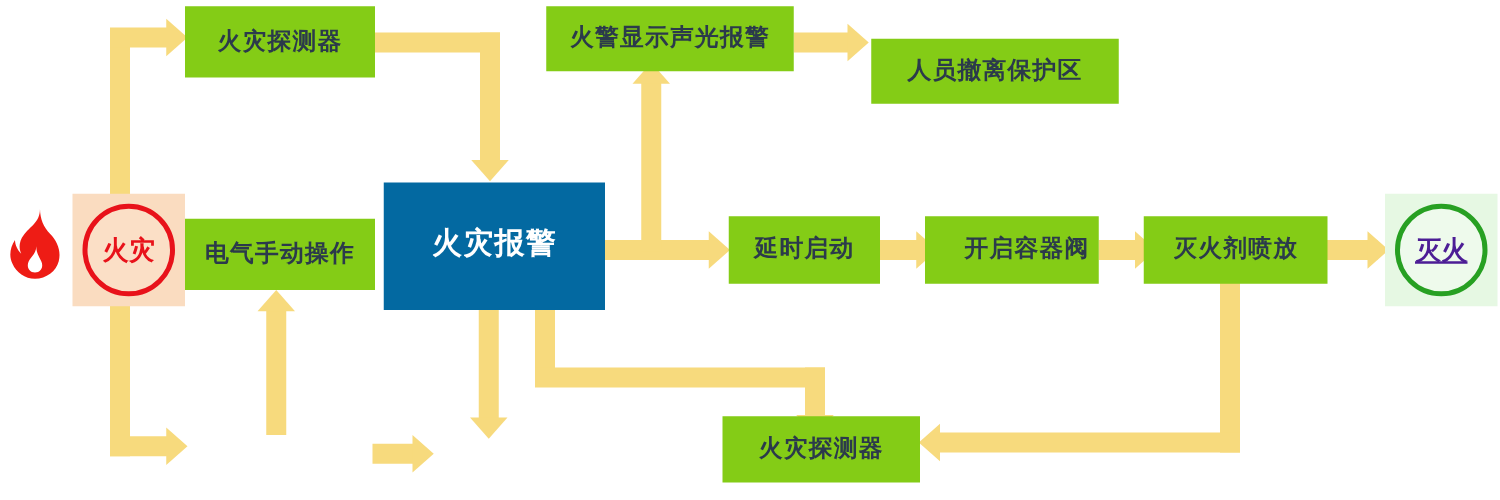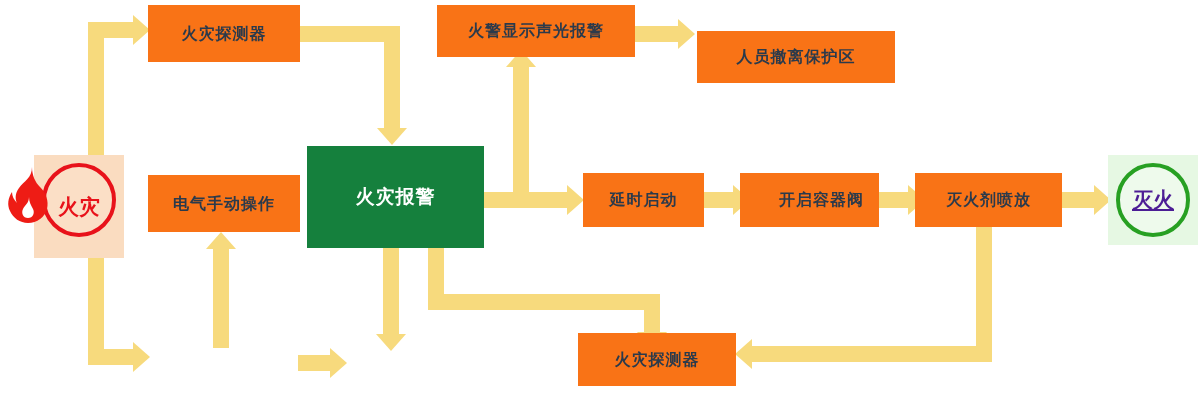--- a/index.html
+++ b/index.html
@@ -20,28 +20,29 @@
     display:flex;
     align-items:center;
     justify-content:center;
     text-align:center;
     font-weight:bold;
     letter-spacing:1px;
     line-height:1.32;
     z-index:3;
   }
   .node.blue{
-    background:#f97316;
+    background:#84cc16;
     color:#2b3a4b;
-    font-size:16px;
+    font-size:19px;
   }
   .node.orange{
-    background:#15803d;
+    background:#0369a1;
     color:#ffffff;
-    font-size:19px;
+    font-size:24px;
+    font-family:Liberation Mono, monospace;
   }
   
   .term{
     position:absolute;
     box-sizing:border-box;
     display:flex;
     align-items:center;
     justify-content:center;
     font-weight:bold;
     font-size:21px;
@@ -147,21 +148,21 @@
   <div class="seg" style="left:752px;top:346px;width:240px;height:16px;"></div>
   <div class="arw l" style="left:735px;top:339px;"></div>
 
   <div class="flame" style="left:6px;top:166px;width:44px;height:58px;">
     <svg viewBox="0 0 44 58" width="44" height="58" aria-hidden="true">
       <path d="M26 1 C26 12 18 15 13 22 C9 27 9 33 11 37 C8 34 6 30 6 26 C2 32 1 39 4 45 C7 52 14 57 22 57 C31 57 39 51 41 43 C43 35 40 27 34 21 C29 16 26 9 26 1 Z" fill="#ee1c15"></path>
       <path d="M23 31 C23 37 19 39 17 43 C15 47 17 52 22 52 C27 52 29 47 27 43 C25 39 23 36 23 31 Z" fill="#ffffff"></path>
     </svg>
   </div>
 
-  <div class="term fire" style="left:34px;top:155px;width:90px;height:103px;">
+  <div class="term fire" style="left:58px;top:155px;width:90px;height:90px;">
     <span class="halo"></span>
     <span class="ring"></span>
     <span class="lbl">火灾</span>
   </div>
 
   <div class="term ext" style="left:1108px;top:155px;width:90px;height:90px;">
     <span class="halo"></span>
     <span class="ring"></span>
     <span class="lbl">灭火</span>
   </div>

